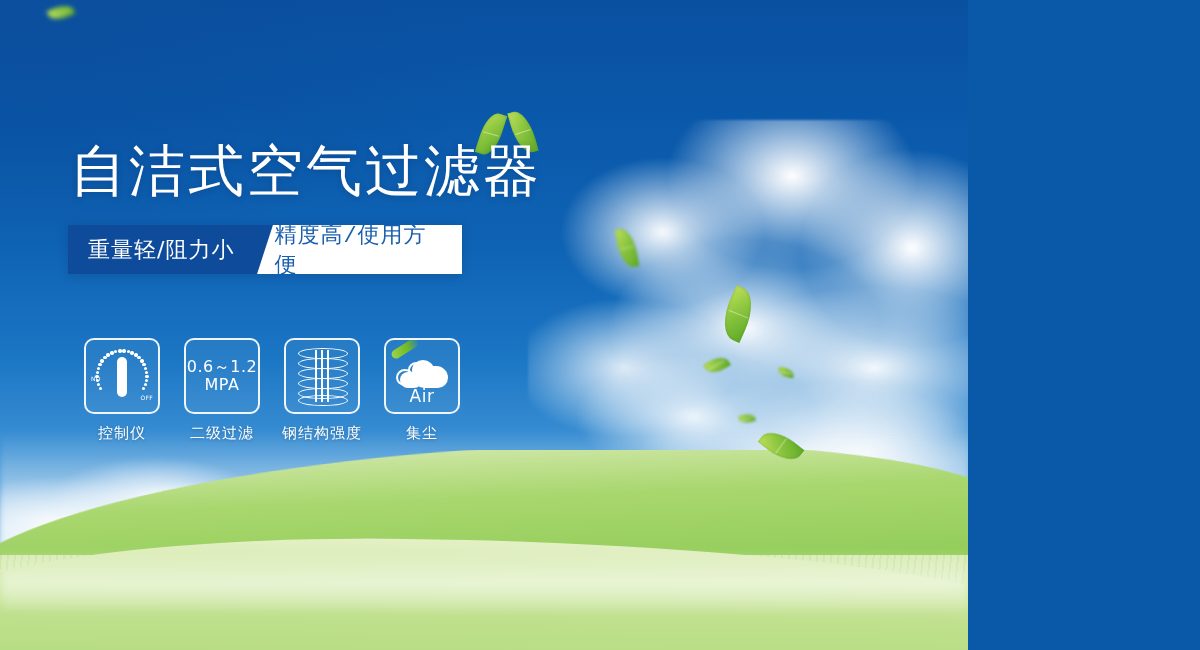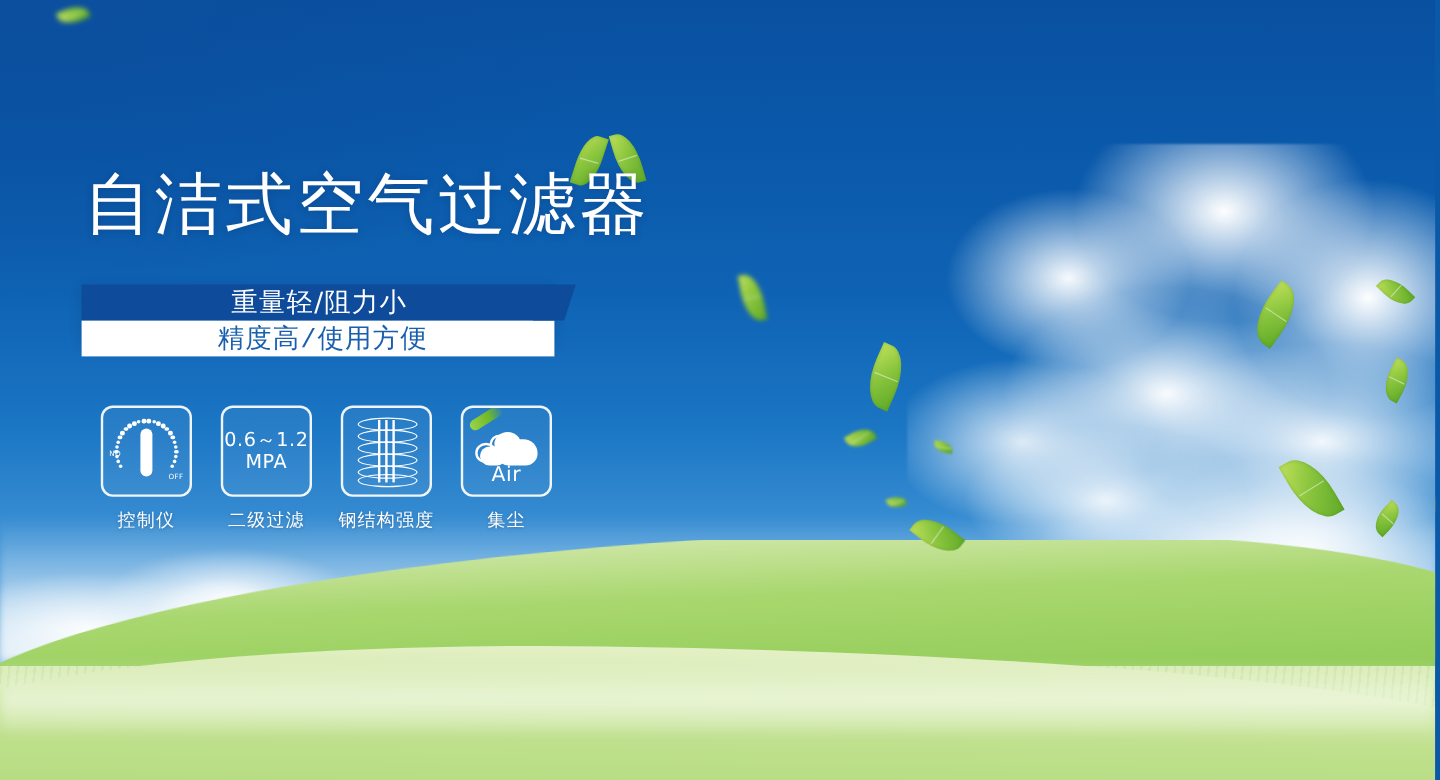--- a/index.html
+++ b/index.html
@@ -2,21 +2,21 @@
 <html><head>
 <meta charset="utf-8">
 <style>
   html,body{margin:0;padding:0;}
   body{
     width:1200px;height:650px;overflow:hidden;
     font-family:"Liberation Sans","DejaVu Sans",sans-serif;
     background:#0a59a8;
   }
   .banner{
-    position:relative;width:1196px;height:650px;overflow:hidden;
+    position:relative;width:968px;height:650px;overflow:hidden;
   }
 
   
   .sky{
     position:absolute;inset:0;
     background:
       linear-gradient(to bottom,
         #0a50a0 0%,
         #0a58aa 18%,
         #0f63b4 38%,
@@ -121,24 +121,23 @@
     position:absolute;left:70px;top:143px;
     font-size:56px;line-height:1;color:#ffffff;
     letter-spacing:3px;font-weight:300;
     font-family:"DejaVu Sans","Liberation Sans",sans-serif;
     white-space:nowrap;
     text-shadow:0 1px 6px rgba(0,30,70,.25);
   }
 
   
   .subbar{
-    position:absolute;left:68px;top:237px;height:49px;width:394px;
+    position:absolute;left:68px;top:225px;height:49px;width:394px;
     display:flex;align-items:stretch;
     box-shadow:0 2px 10px rgba(0,25,60,.18);
-    flex-direction:column;
   }
   .subbar-left{
     position:relative;background:#0e4c9b;
     display:flex;align-items:center;justify-content:center;
     padding:0 18px 0 20px;
     color:#ffffff;font-size:22px;letter-spacing:1px;
     font-family:"DejaVu Sans","Liberation Sans",sans-serif;
     z-index:2;
   }
   .subbar-left::after{

